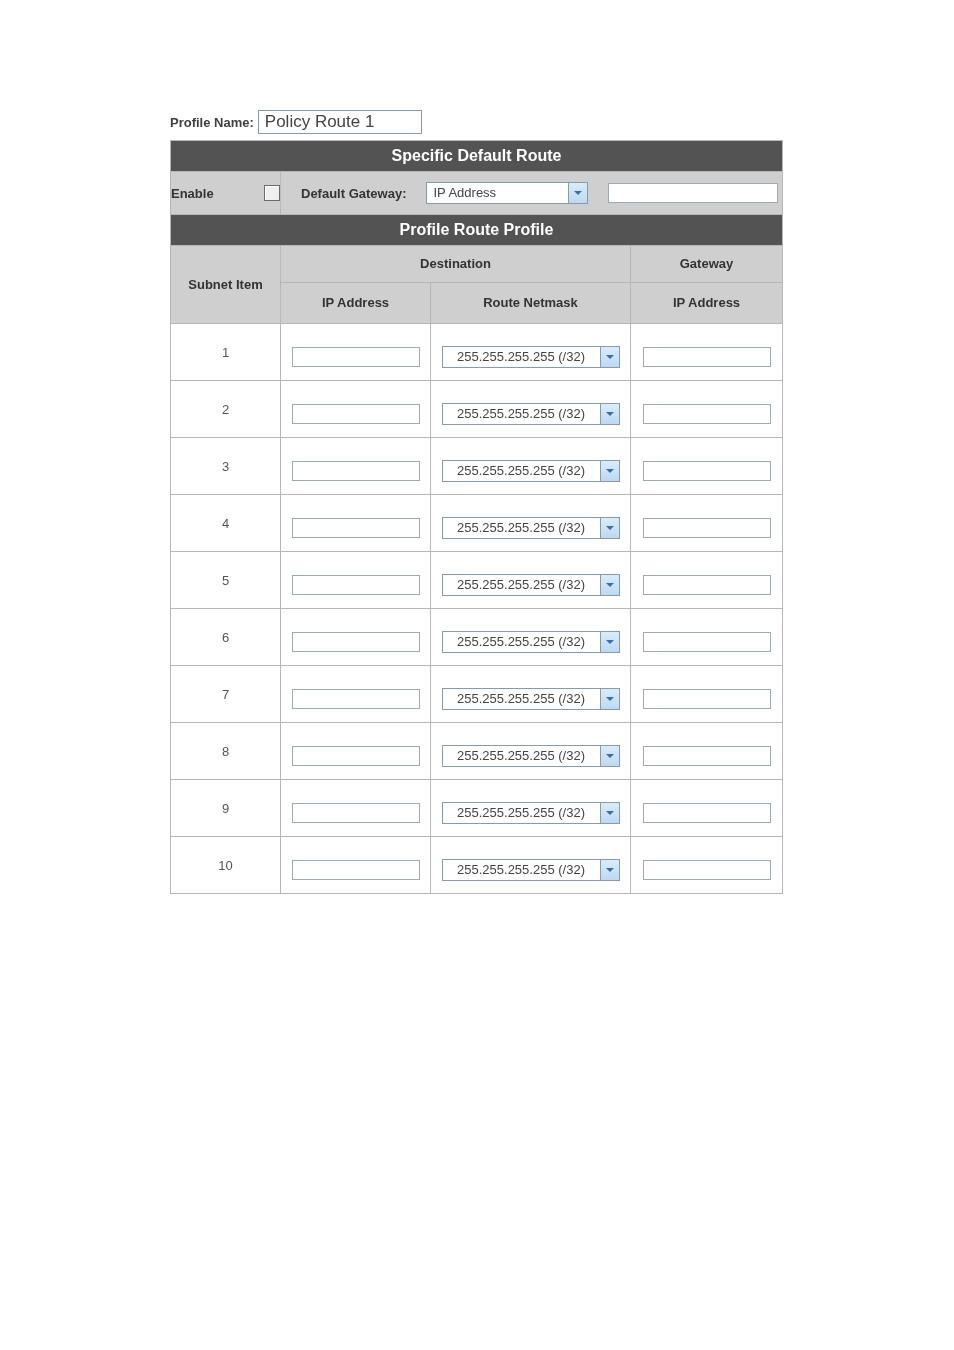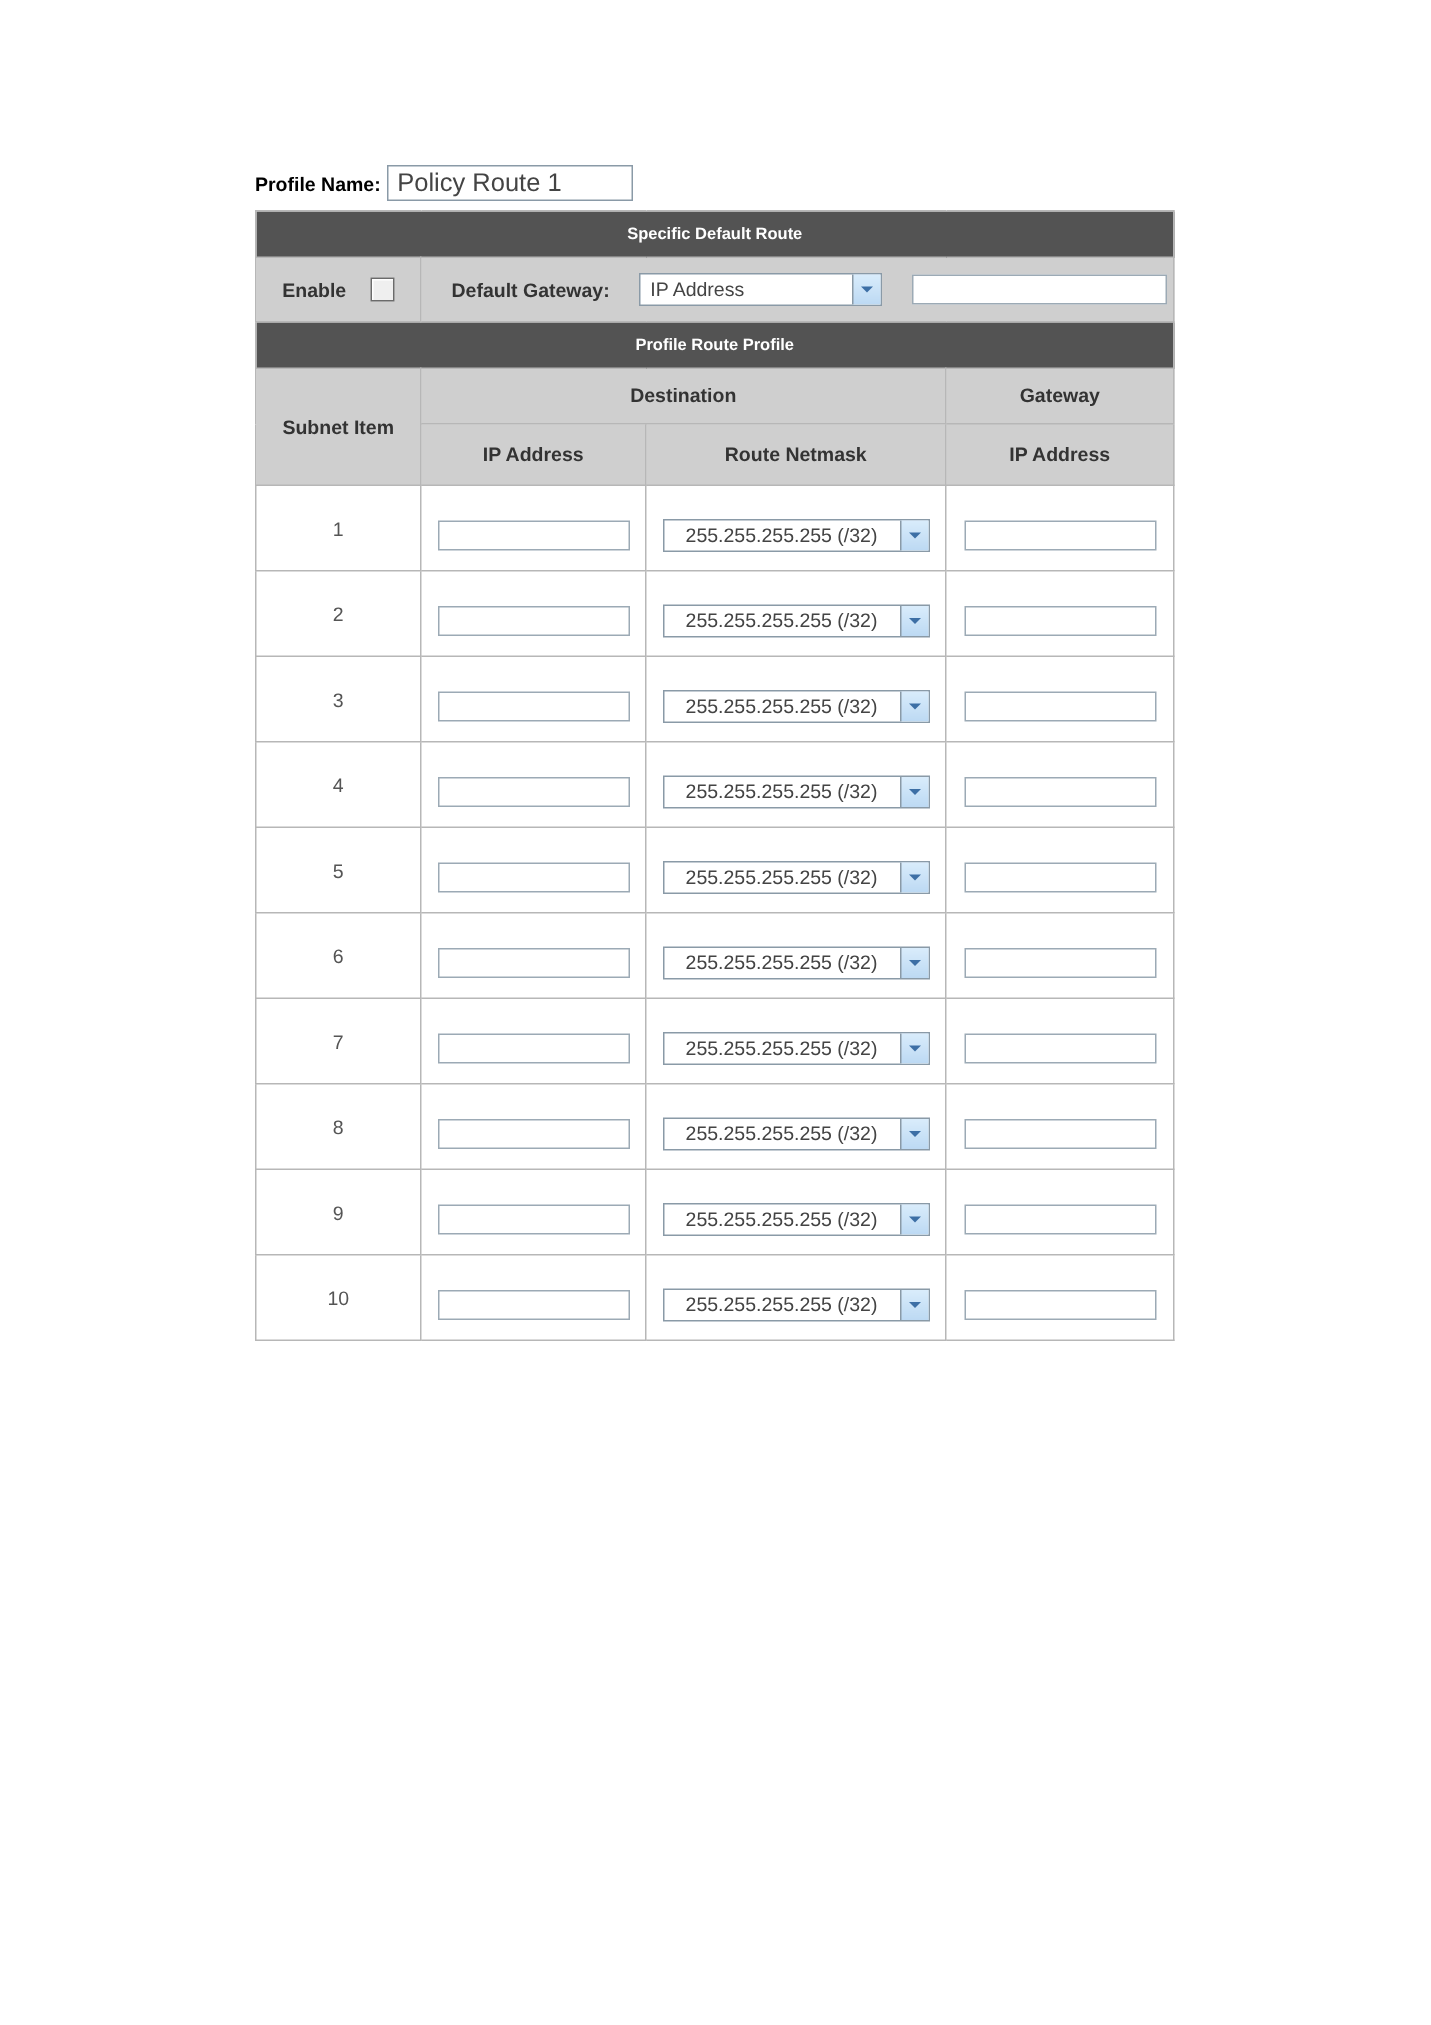--- a/index.html
+++ b/index.html
@@ -14,21 +14,21 @@
     width: 954px;
     box-sizing: border-box;
     padding: 110px 170px 0 170px;
   }
   .profile-name-row {
     display: flex;
     align-items: center;
     margin-bottom: 6px;
   }
   .profile-name-label {
-    color: #000000;
+    color: #404040;
     font-weight: bold;
     font-size: 13px;
     margin-right: 4px;
   }
   .profile-name-input {
     border: 1px solid #8a9aa7;
     height: 20px;
     width: 150px;
     padding: 1px 6px;
     font-size: 17px;
@@ -49,34 +49,34 @@
   table.main th, table.main td {
     border: 1px solid #b7b7b7;
     padding: 0;
     box-sizing: border-box;
   }
 
   .section-header {
     background: #535353;
     color: #ffffff;
     font-weight: bold;
-    font-size: 11px;
+    font-size: 16px;
     text-align: center;
     height: 30px;
     line-height: 30px;
   }
 
   .default-route-row {
     background: #cfcfcf;
     height: 42px;
   }
   .default-route-row .cell-inner.enable {
     display: flex;
     align-items: center;
-    justify-content: center;
+    justify-content: space-between;
     gap: 16px;
     height: 42px;
   }
   .default-route-row .cell-inner.gateway {
     display: flex;
     align-items: center;
     height: 42px;
     padding-left: 20px;
     gap: 20px;
   }

